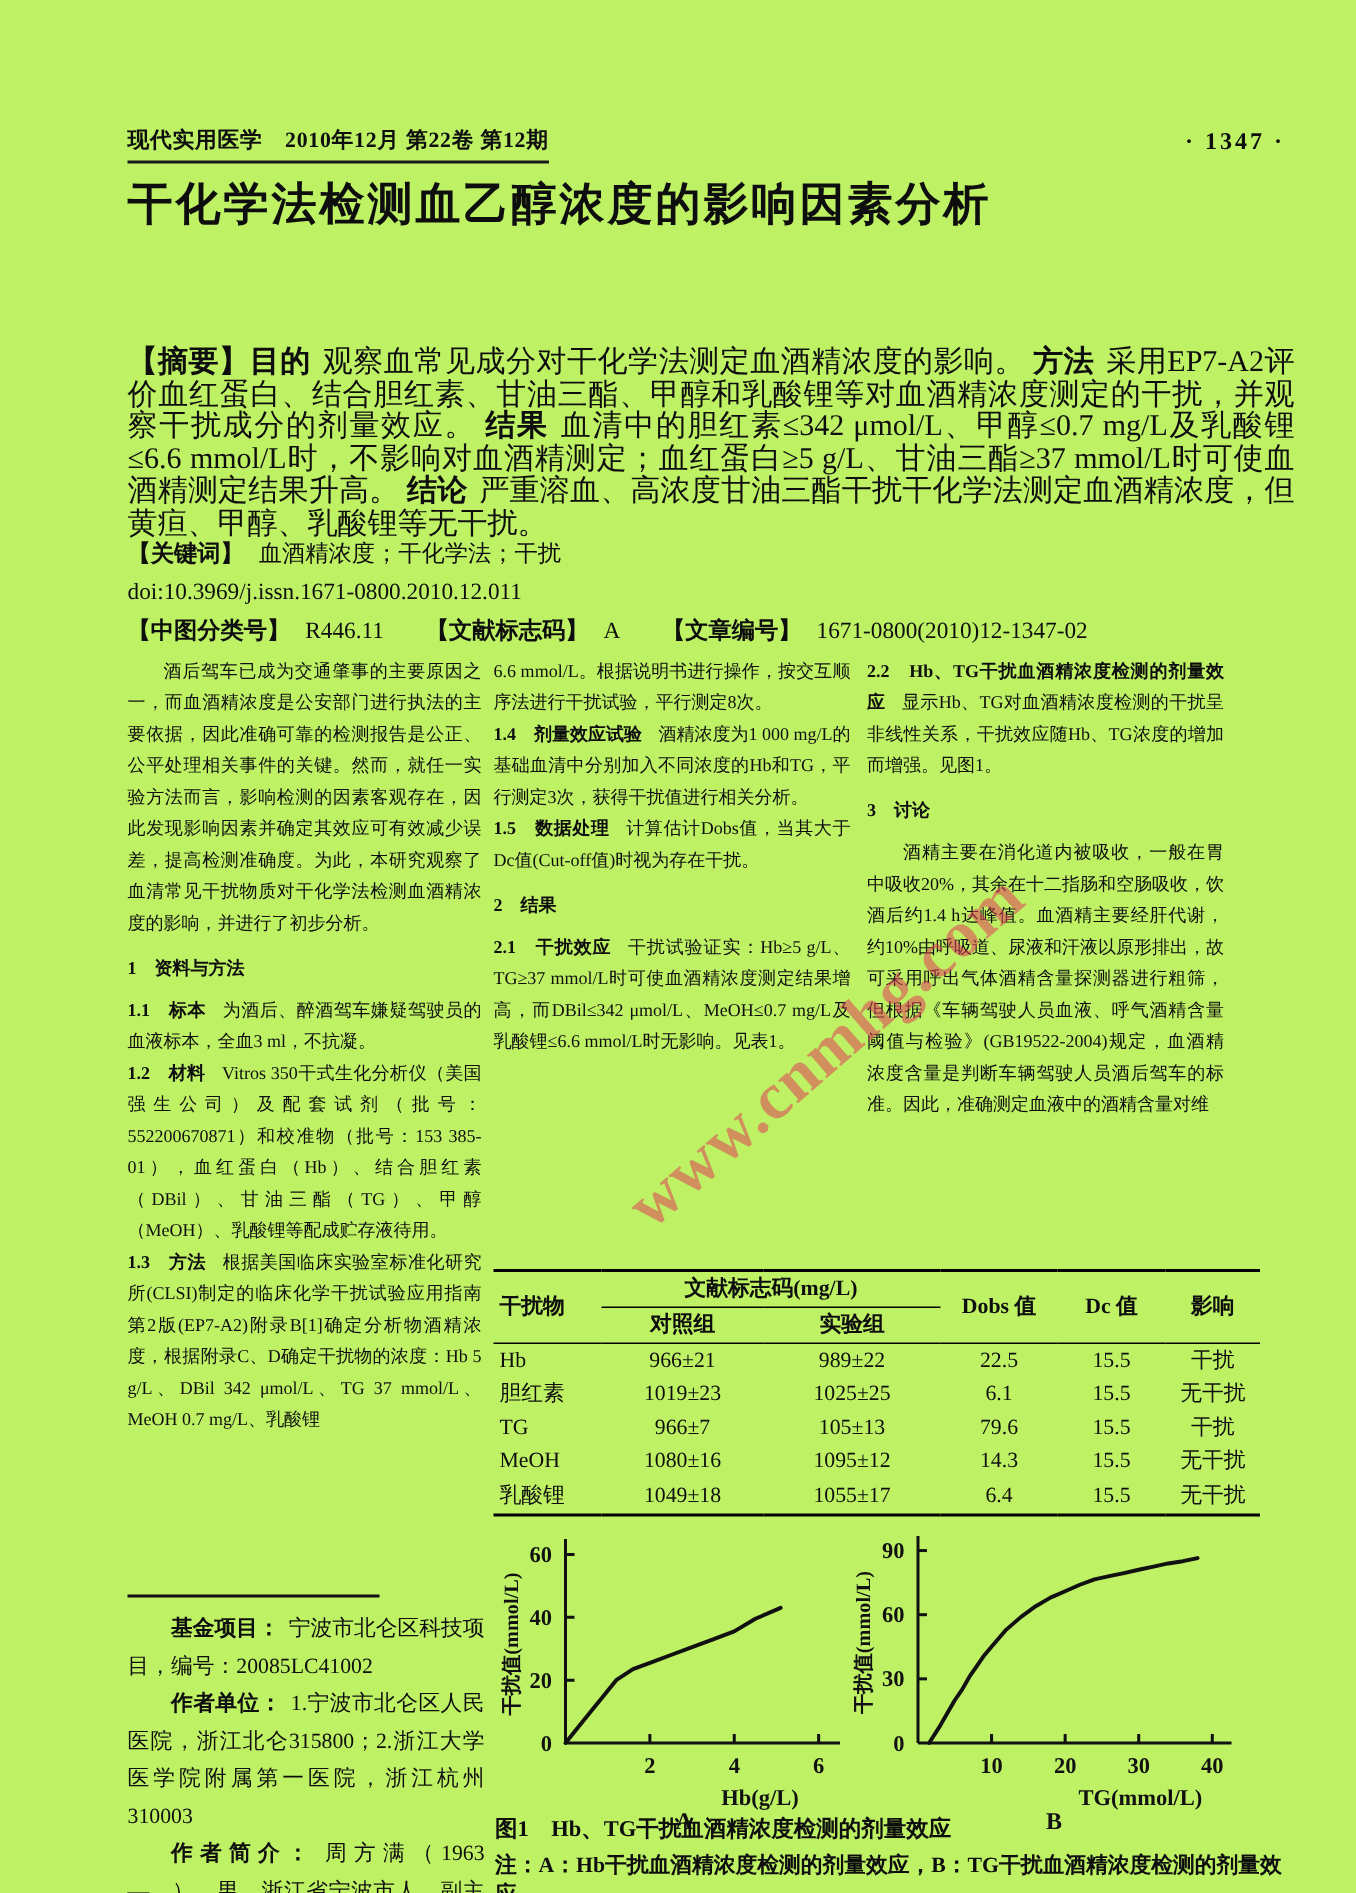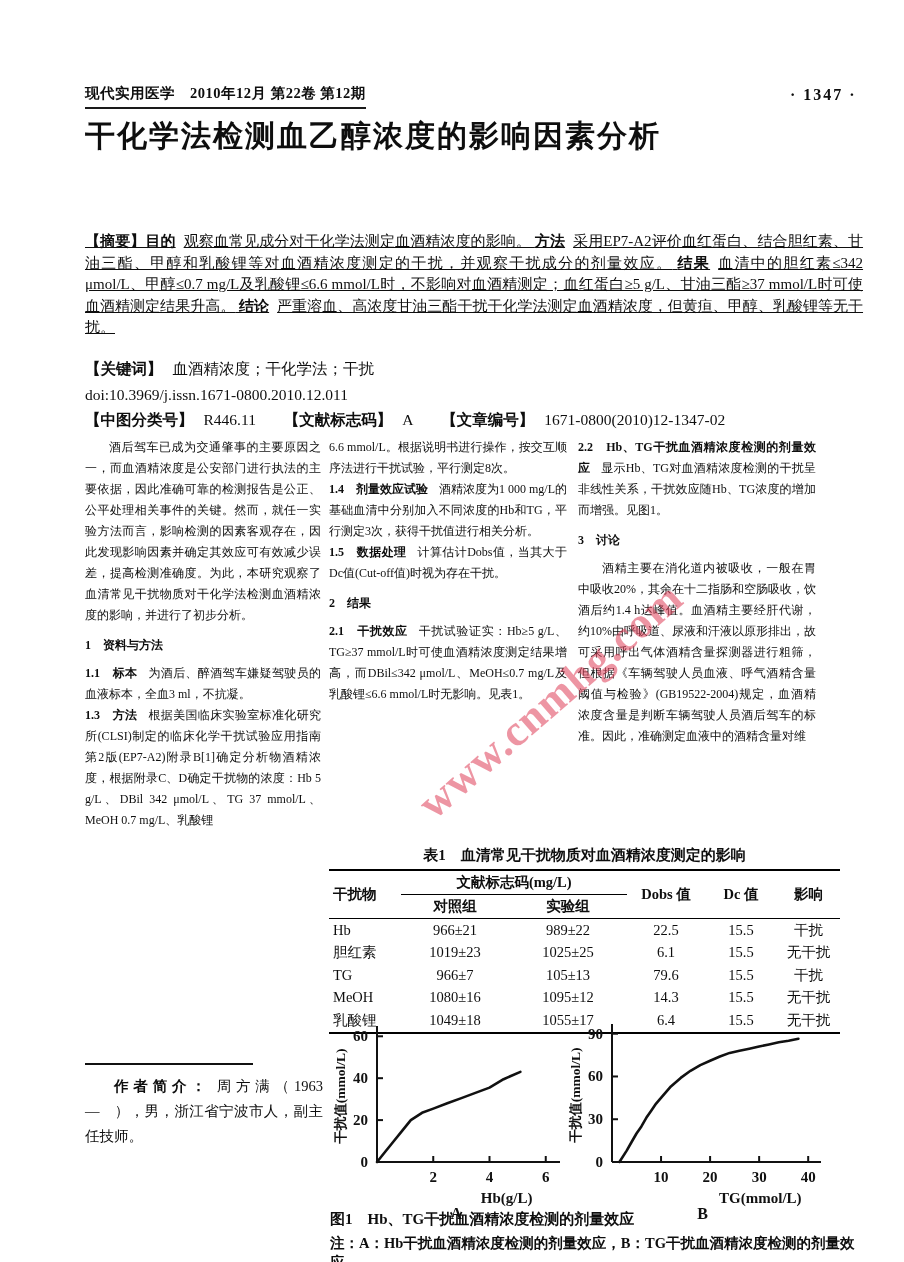--- a/index.html
+++ b/index.html
@@ -1,28 +1,28 @@
 <!DOCTYPE html>
 <html><head>
 <meta charset="utf-8">
 <style>
   html,body{margin:0;padding:0;background:#d9d9d9;}
-  #page{position:relative;width:904px;height:1262px;margin:0 auto;background:#ffffff;
+  #page{position:relative;width:904px;height:1262px;margin:0 auto;background:#bef264;
         font-family:"Liberation Serif","DejaVu Serif",serif;color:#0e0e0e;overflow:hidden;}
   .abs{position:absolute;}
   
   .journal-line{left:85px;top:84px;font-size:14.5px;font-weight:bold;
                 border-bottom:2px solid #1a1a1a;padding-bottom:4px;letter-spacing:.5px;}
   .page-num{left:790px;top:86px;font-size:16px;font-weight:bold;letter-spacing:2px;}
   
   .title{left:85px;top:116px;font-size:30px;font-weight:bold;letter-spacing:2px;}
   .authors{left:85px;top:191px;font-size:15px;letter-spacing:1px;}
   .authors sup{font-size:10px;}
   
-  .abstract{left:85px;top:231px;width:778px;font-size:15px;line-height:21.6px;text-align:justify;text-decoration:underline;}
+  .abstract{left:85px;top:231px;width:778px;font-size:20px;line-height:21.6px;text-align:justify;}
   .abstract b{margin-right:8px;}
   .meta-line{left:85px;top:0;width:778px;font-size:15.5px;}
   .kw{top:359px;} .doi{top:386px;} .clc{top:410px;}
   .clc .pair{margin-right:24px;}
   .clc b{margin-right:10px;}
   .kw b{margin-right:10px;}
   
   .col{width:238px;top:437px;font-size:12px;line-height:21px;text-align:justify;}
   .col-1{left:85px;width:236px;} .col-2{left:329px;} .col-3{left:578px;}
   .body-p{margin:0;}
@@ -80,42 +80,44 @@
   <div class="abs meta-line clc">
     <span class="pair"><b>【中图分类号】</b><span>R446.11</span></span>
     <span class="pair"><b>【文献标志码】</b><span>A</span></span>
     <span class="pair"><b>【文章编号】</b><span>1671-0800(2010)12-1347-02</span></span>
   </div>
 
   <div class="abs col col-1">
       <p class="body-p indent">酒后驾车已成为交通肇事的主要原因之一，而血酒精浓度是公安部门进行执法的主要依据，因此准确可靠的检测报告是公正、公平处理相关事件的关键。然而，就任一实验方法而言，影响检测的因素客观存在，因此发现影响因素并确定其效应可有效减少误差，提高检测准确度。为此，本研究观察了血清常见干扰物质对干化学法检测血酒精浓度的影响，并进行了初步分析。</p>
       <div class="sec-h">1　资料与方法</div>
       <p class="body-p"><b class="runin">1.1　标本</b>为酒后、醉酒驾车嫌疑驾驶员的血液标本，全血3 ml，不抗凝。</p>
+      <p class="body-p"><b class="runin">1.2　材料</b>Vitros 350干式生化分析仪（美国强生公司）及配套试剂（批号：552200670871）和校准物（批号：153 385-01），血红蛋白（Hb）、结合胆红素（DBil）、甘油三酯（TG）、甲醇（MeOH）、乳酸锂等配成贮存液待用。</p>
       <p class="body-p"><b class="runin">1.3　方法</b>根据美国临床实验室标准化研究所(CLSI)制定的临床化学干扰试验应用指南第2版(EP7-A2)附录B[1]确定分析物酒精浓度，根据附录C、D确定干扰物的浓度：Hb 5 g/L、DBil 342 μmol/L、TG 37 mmol/L、MeOH 0.7 mg/L、乳酸锂</p>
     </div>
   <div class="abs col col-2">
       <p class="body-p">6.6 mmol/L。根据说明书进行操作，按交互顺序法进行干扰试验，平行测定8次。</p>
       <p class="body-p"><b class="runin">1.4　剂量效应试验</b>酒精浓度为1 000 mg/L的基础血清中分别加入不同浓度的Hb和TG，平行测定3次，获得干扰值进行相关分析。</p>
       <p class="body-p"><b class="runin">1.5　数据处理</b>计算估计Dobs值，当其大于Dc值(Cut-off值)时视为存在干扰。</p>
       <div class="sec-h">2　结果</div>
       <p class="body-p"><b class="runin">2.1　干扰效应</b>干扰试验证实：Hb≥5 g/L、TG≥37 mmol/L时可使血酒精浓度测定结果增高，而DBil≤342 μmol/L、MeOH≤0.7 mg/L及乳酸锂≤6.6 mmol/L时无影响。见表1。</p>
     </div>
   <div class="abs col col-3">
       <p class="body-p"><b class="runin">2.2　Hb、TG干扰血酒精浓度检测的剂量效应</b>显示Hb、TG对血酒精浓度检测的干扰呈非线性关系，干扰效应随Hb、TG浓度的增加而增强。见图1。</p>
       <div class="sec-h">3　讨论</div>
       <p class="body-p indent">酒精主要在消化道内被吸收，一般在胃中吸收20%，其余在十二指肠和空肠吸收，饮酒后约1.4 h达峰值。血酒精主要经肝代谢，约10%由呼吸道、尿液和汗液以原形排出，故可采用呼出气体酒精含量探测器进行粗筛，但根据《车辆驾驶人员血液、呼气酒精含量阈值与检验》(GB19522-2004)规定，血酒精浓度含量是判断车辆驾驶人员酒后驾车的标准。因此，准确测定血液中的酒精含量对维</p>
     </div>
 
   <div class="abs footnote">
     <div class="fn-rule"></div>
+    <p class="fn-item"><b>基金项目：</b><span>宁波市北仑区科技项目，编号：20085LC41002</span></p>
+    <p class="fn-item"><b>作者单位：</b><span>1.宁波市北仑区人民医院，浙江北仑315800；2.浙江大学医学院附属第一医院，浙江杭州310003</span></p>
     <p class="fn-item"><b>作者简介：</b><span>周方满（1963—　），男，浙江省宁波市人，副主任技师。</span></p>
   </div>
 
   <div class="abs tbl-wrap">
-    <div class="tbl-caption">表1　血清常见干扰物质对血酒精浓度测定的影响</div>
     <table class="paper-table">
       <colgroup>
           <col style="width:72px">
           <col style="width:108px">
           <col style="width:118px">
           <col style="width:78px">
           <col style="width:72px">
           <col style="width:63px">
         </colgroup>
       <thead>

